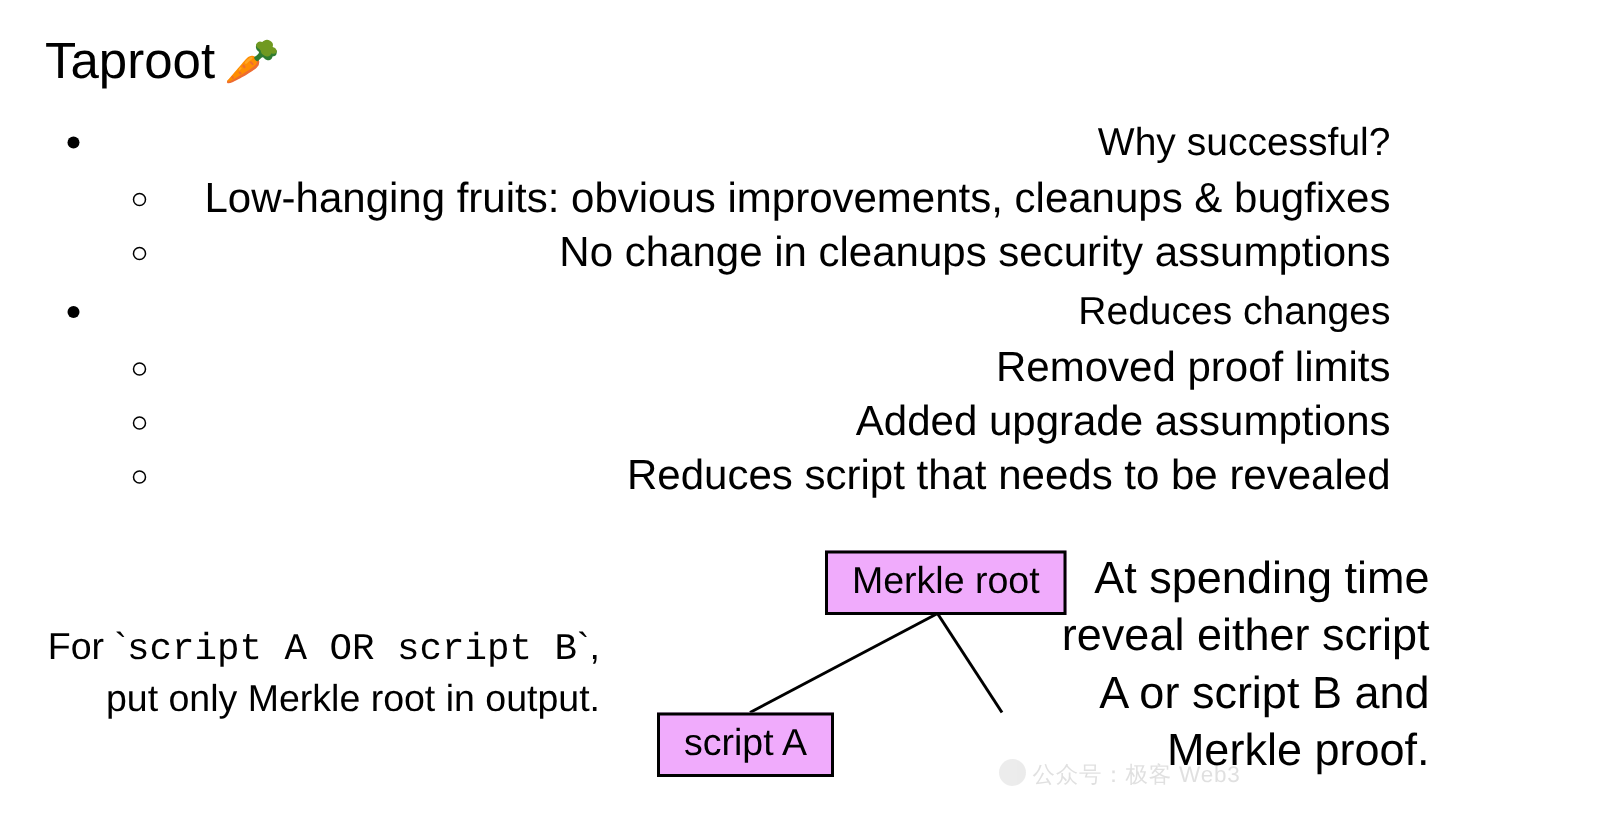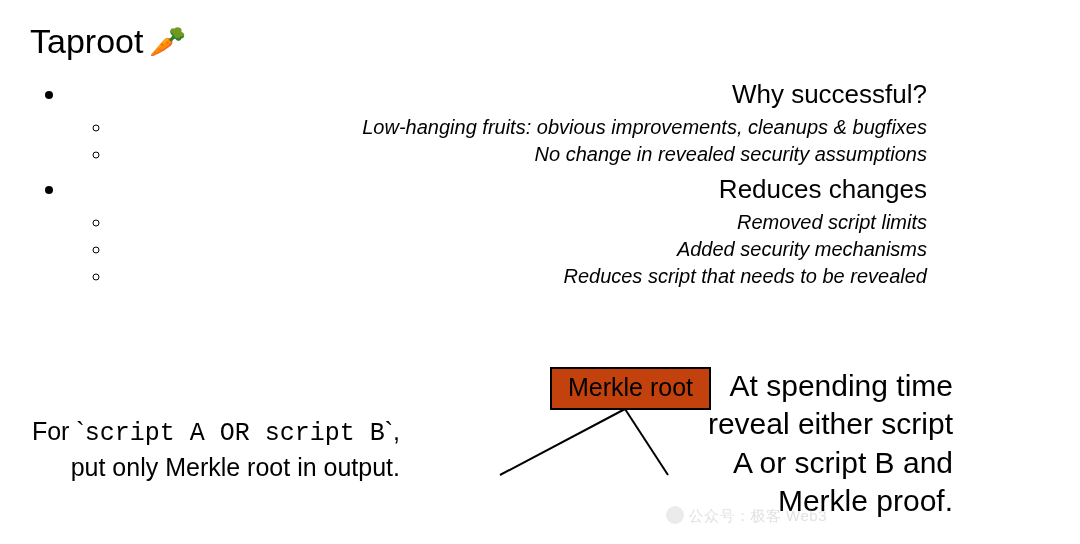--- a/index.html
+++ b/index.html
@@ -37,22 +37,21 @@
     padding: 0;
     font-size: 26px;
   }
   ul.top > li {
     margin-bottom: 4px;
   }
   ul.sub {
     list-style: circle;
     margin: 6px 0 8px 44px;
     padding: 0;
-    font-size: 20px;
-    font-style: italic;
+    font-size: 28px;
   }
   ul.sub > li { margin-bottom: 4px; }
   b.strong { font-weight: 400; }
 
   .bottom {
     position: absolute;
     left: 0;
     right: 0;
     bottom: 12px;
     height: 175px;
@@ -81,21 +80,21 @@
   .tree {
     position: absolute;
     left: 420px;
     top: 10px;
     width: 380px;
     height: 160px;
   }
   .node {
     position: absolute;
     border: 2px solid #000;
-    background: #c2410c;
+    background: #f0abfc;
     font-size: 25px;
     padding: 4px 16px 6px 16px;
     white-space: nowrap;
   }
   .root { left: 130px; top: 0; }
   .leafA { left: 18px; top: 108px; }
   .leafB { left: 196px; top: 108px; }
   svg.edges {
     position: absolute;
     left: 0; top: 0;
@@ -129,45 +128,46 @@
   <div class="title-row">
     <span>Taproot</span>
     <span class="carrot">🥕</span>
   </div>
 
   <ul class="top">
     <li>
       <span>Why </span><b class="strong">successful</b><span>?</span>
       <ul class="sub">
         <li>Low-hanging fruits: obvious improvements, cleanups &amp; bugfixes</li>
-        <li>No change in revealed security assumptions</li>
+        <li>No change in cleanups security assumptions</li>
       </ul>
     </li>
     <li>
       <span>Reduces changes</span>
       <ul class="sub">
-        <li>Removed script limits</li>
-        <li>Added security mechanisms</li>
+        <li>Removed proof limits</li>
+        <li>Added upgrade assumptions</li>
         <li>Reduces script that needs to be revealed</li>
       </ul>
     </li>
   </ul>
 
   <div class="bottom">
 
     <div class="left-caption">
       <span>For `</span><span class="code">script A OR script B</span><span>`, put only Merkle root in output.</span>
     </div>
 
     <div class="tree">
       <svg class="edges">
         <line x1="205" y1="42" x2="80" y2="108" stroke="#000" stroke-width="2"></line>
         <line x1="205" y1="42" x2="248" y2="108" stroke="#000" stroke-width="2"></line>
       </svg>
       <div class="node root">Merkle root</div>
+      <div class="node leafA">script A</div>
     </div>
 
     <div class="right-caption">At spending time reveal either script A or script B and Merkle proof.</div>
 
   </div>
 
   <div class="watermark">
     <span class="dot"></span><span>公众号：极客 Web3</span>
   </div>
 

